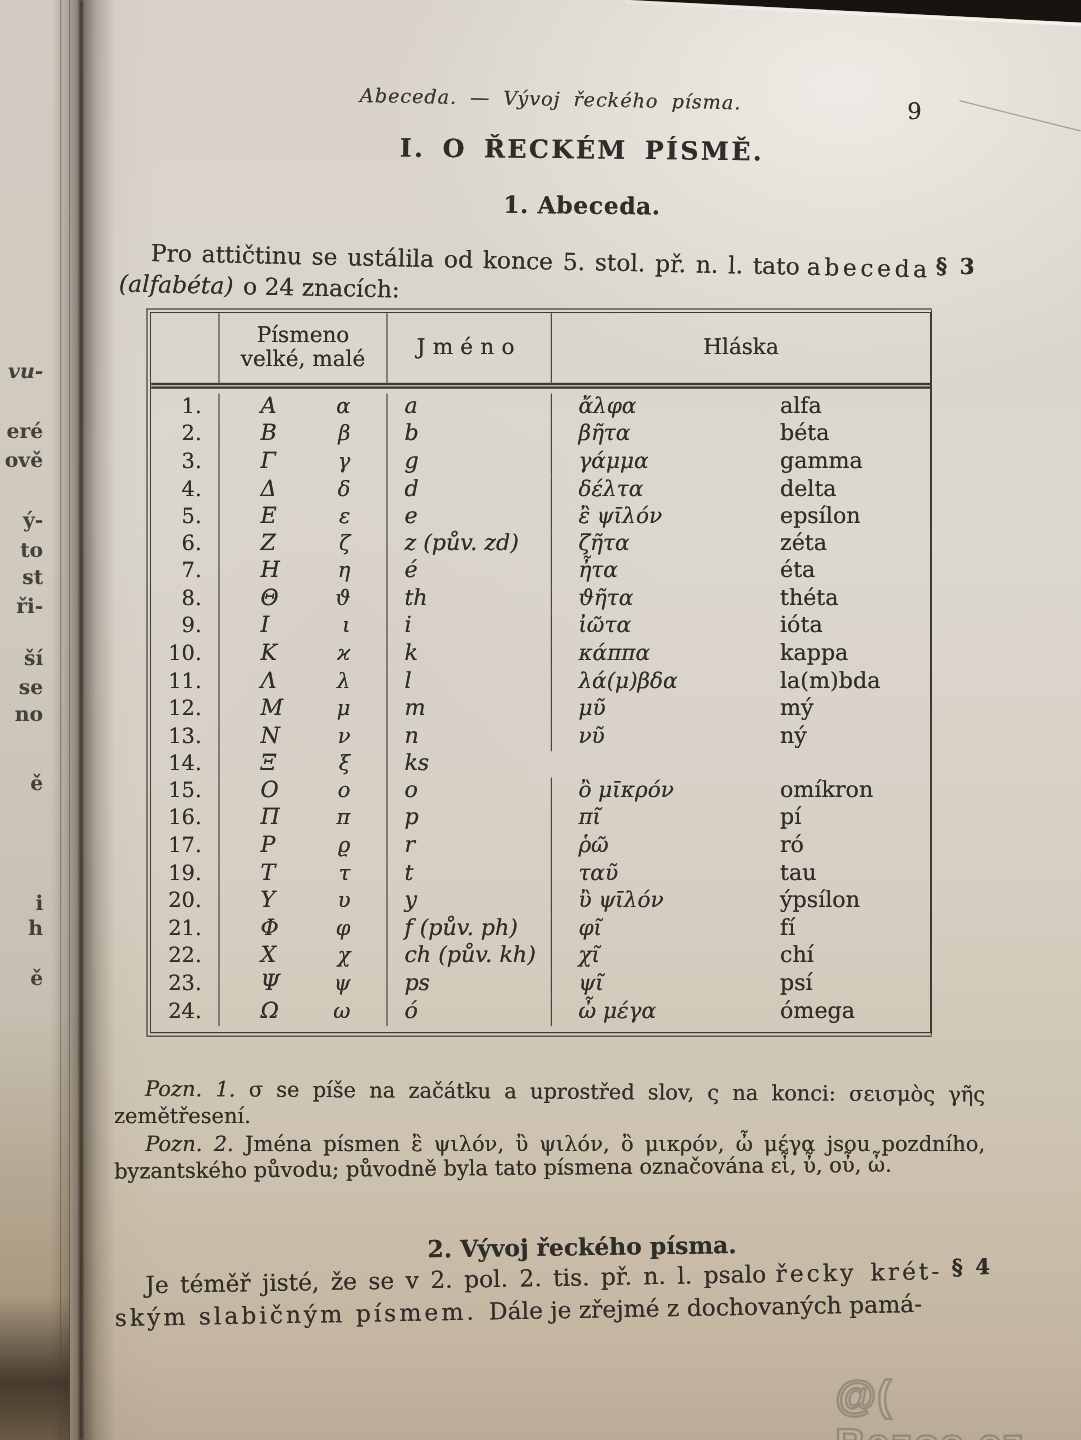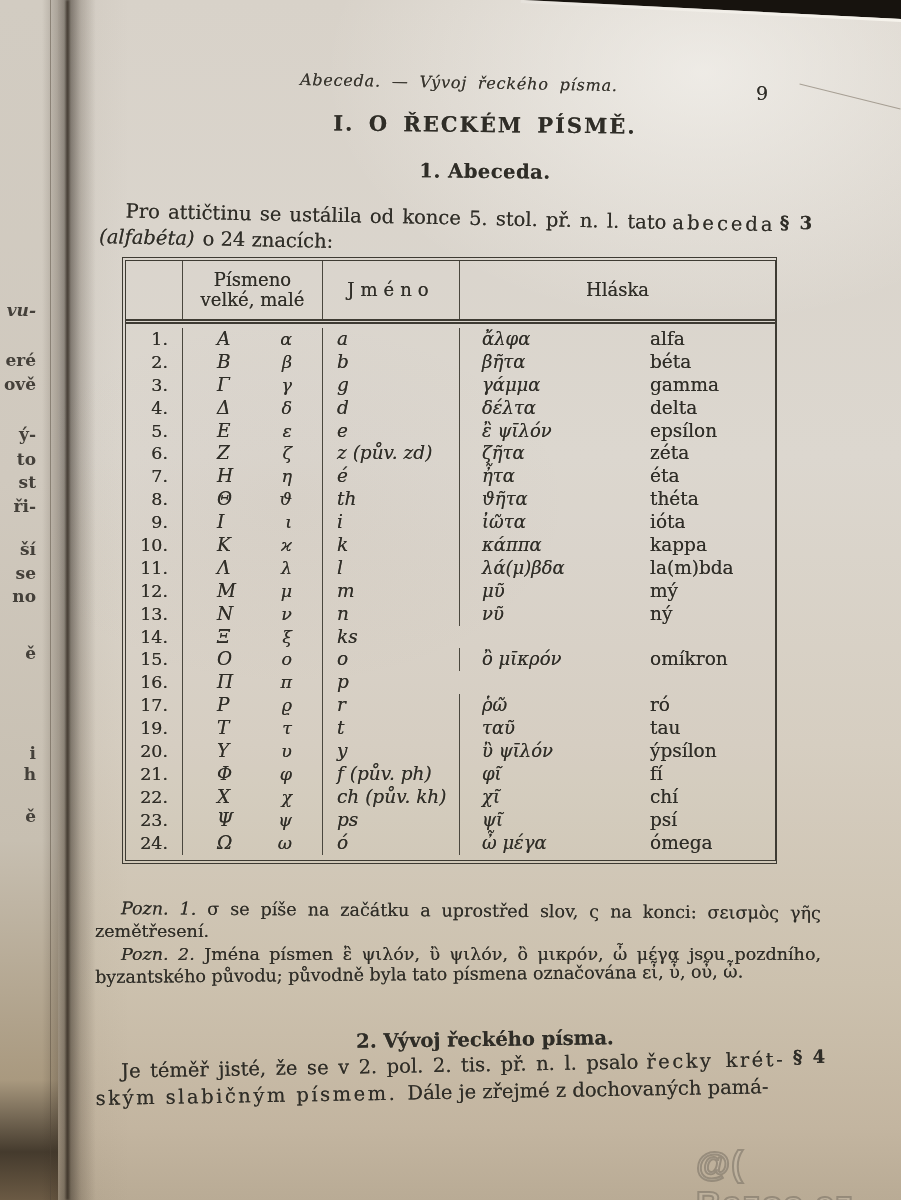--- a/index.html
+++ b/index.html
@@ -347,20 +347,24 @@
     </div>
   </div>
 
   <div class="trow">
     <div class="c-num">16.</div>
     <div class="c-let col-b">
       <span class="up">Π</span>
       <span class="lo">π</span>
     </div>
     <div class="c-snd col-b">p</div>
+    <div class="c-name col-b">
+      <span class="gk">πῖ</span>
+      <span class="cz">pí</span>
+    </div>
   </div>
 
   <div class="trow">
     <div class="c-num">17.</div>
     <div class="c-let col-b">
       <span class="up">Ρ</span>
       <span class="lo">ϱ</span>
     </div>
     <div class="c-snd col-b">r</div>
     <div class="c-name col-b">

